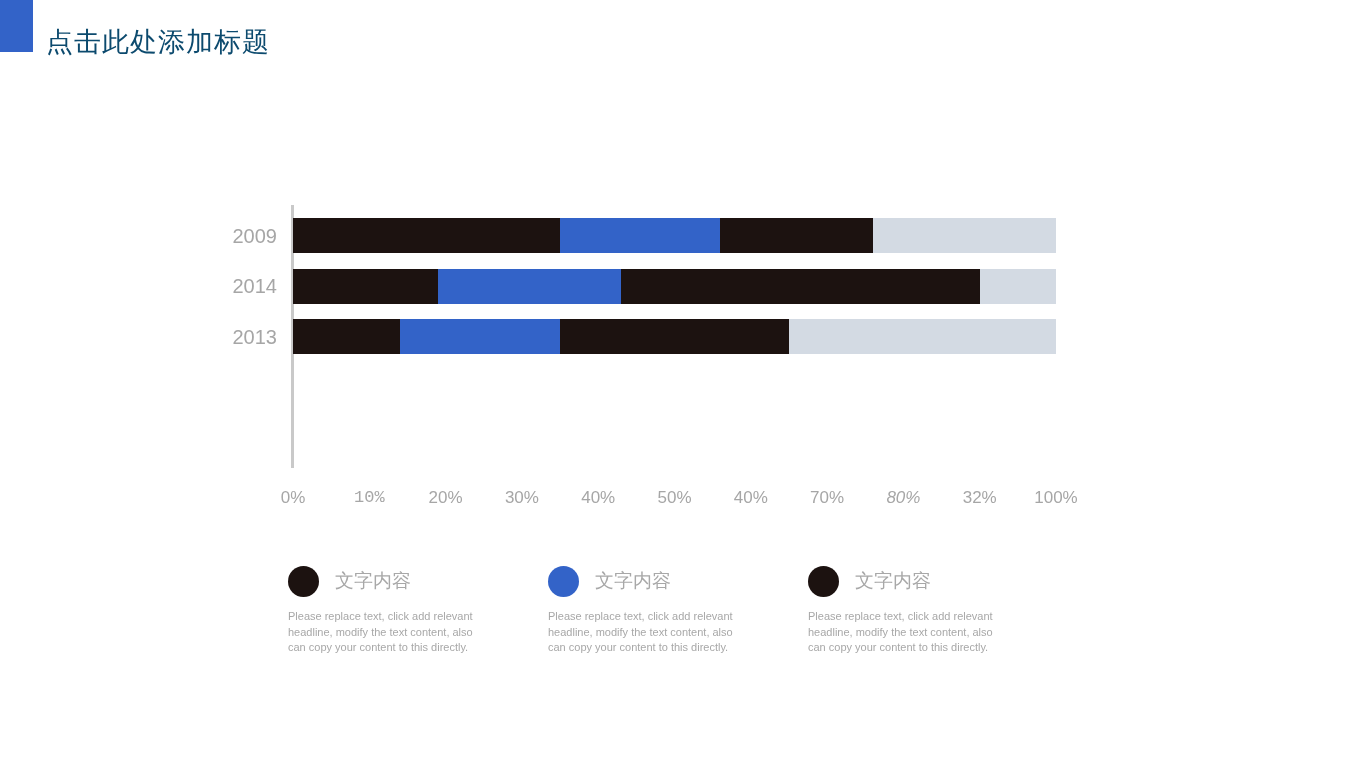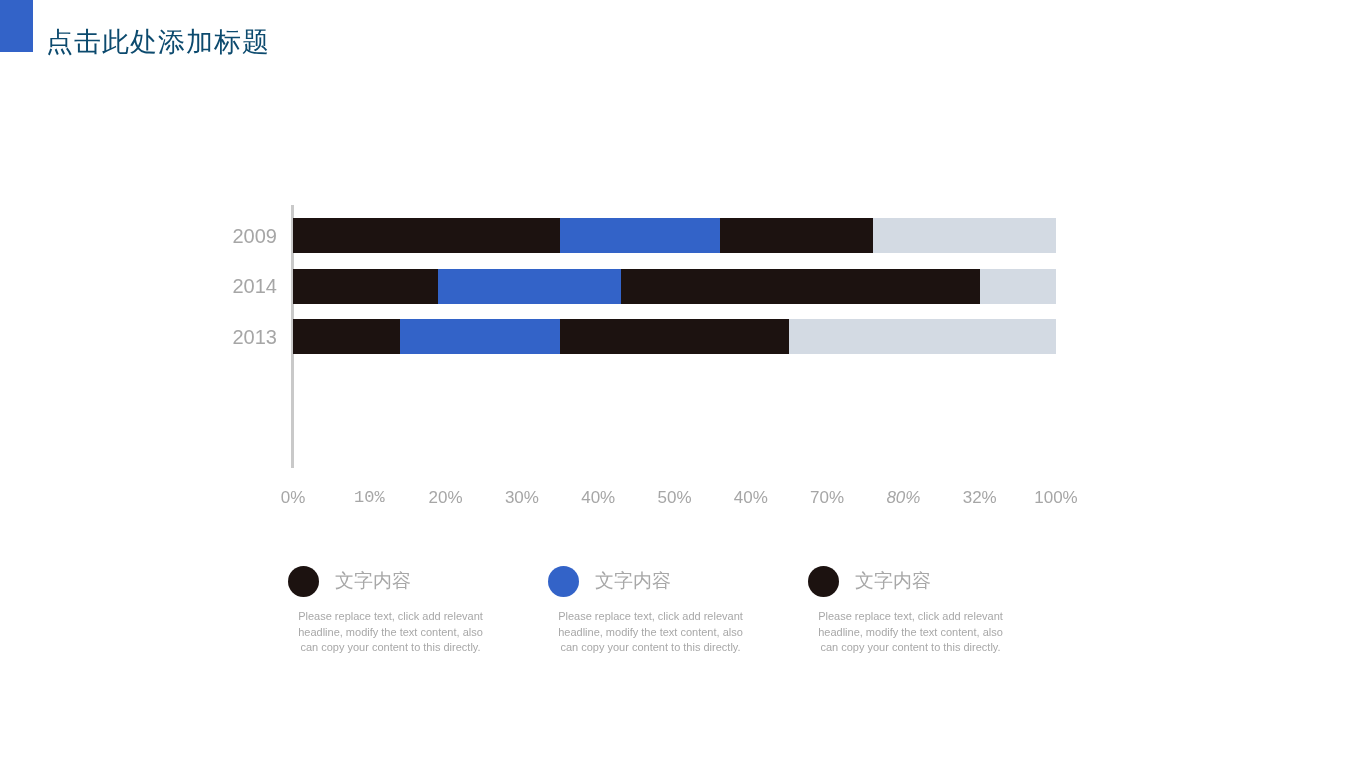--- a/index.html
+++ b/index.html
@@ -98,21 +98,20 @@
     white-space: nowrap;
   }
 
   
   .legend {
     position: absolute;
     left: 288px;
     top: 562px;
     width: 780px;
     height: 100px;
-    text-align: center;
   }
   .legend-item {
     position: absolute;
     top: 0;
     width: 232px;
   }
   .legend-head {
     display: flex;
     align-items: center;
     height: 38px;

